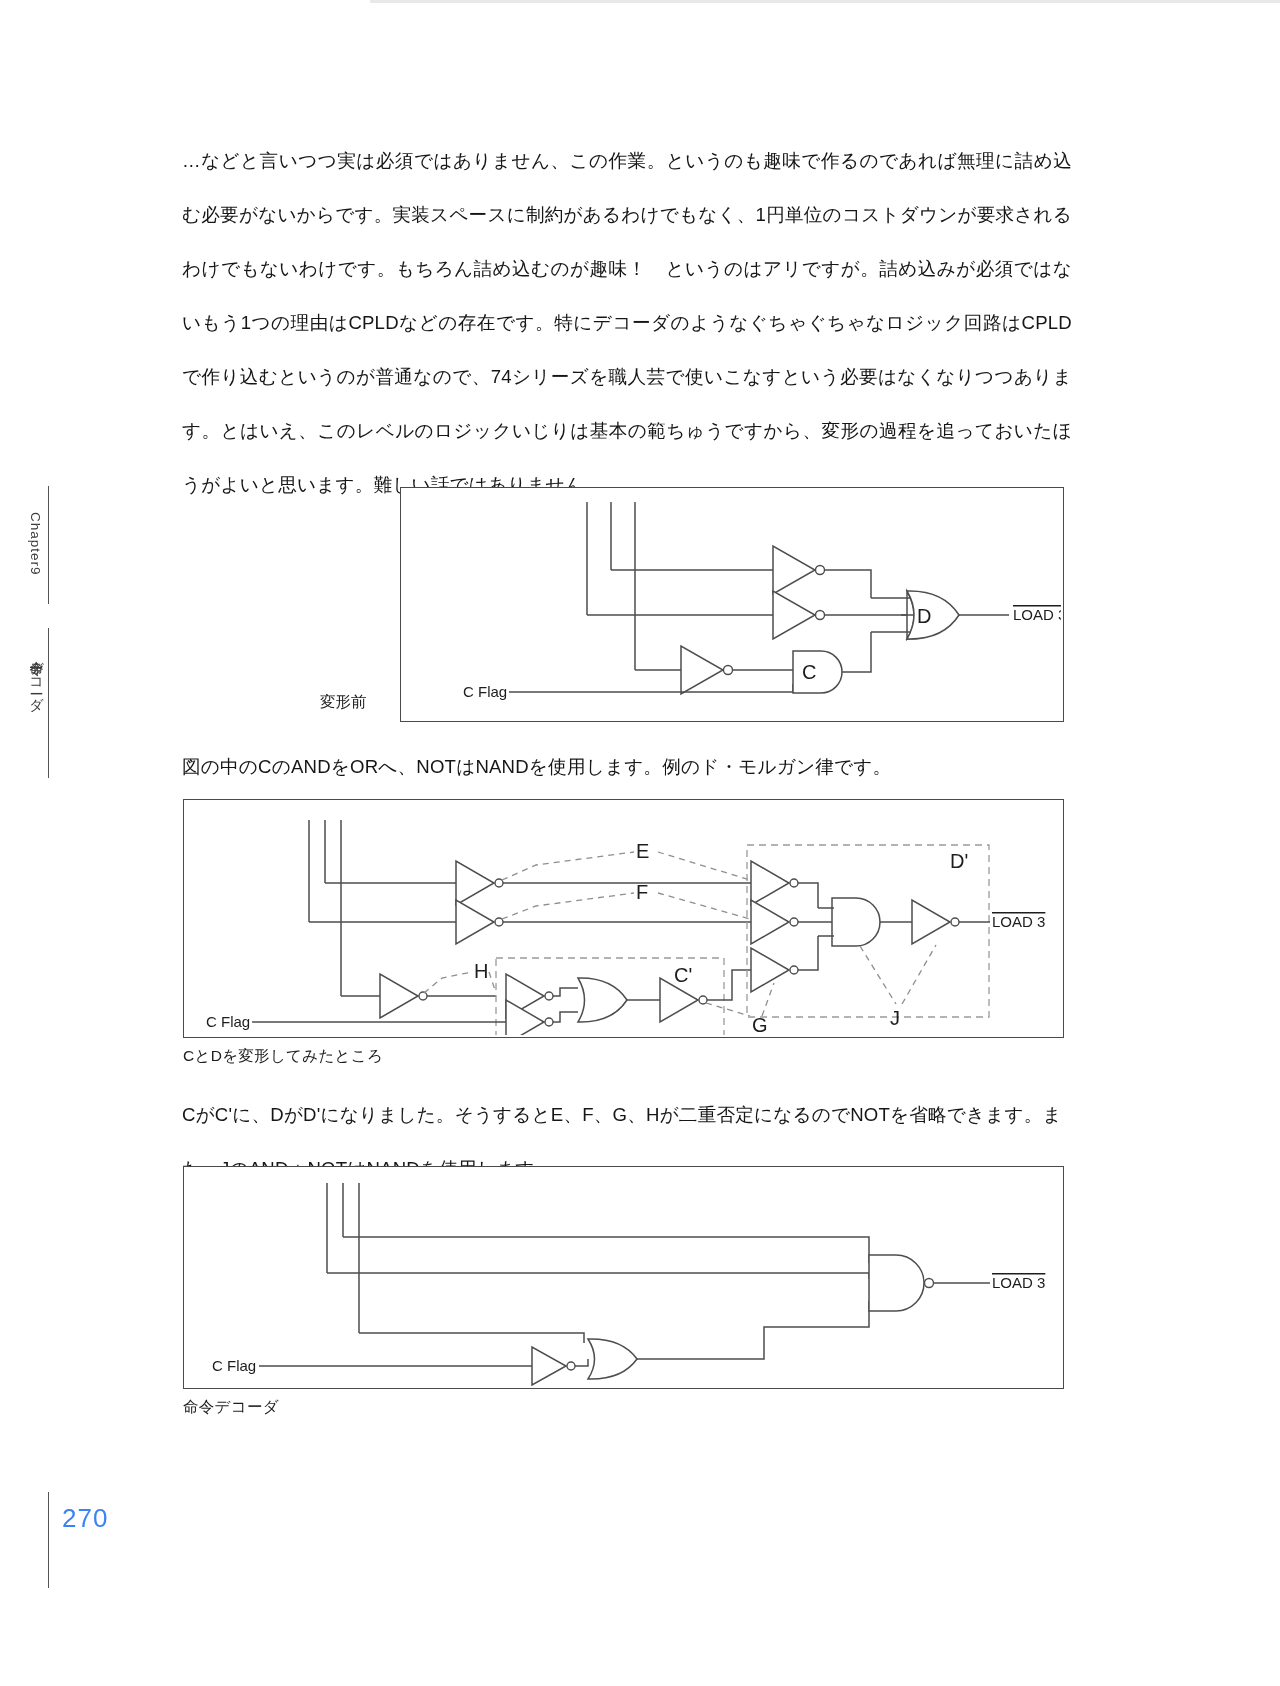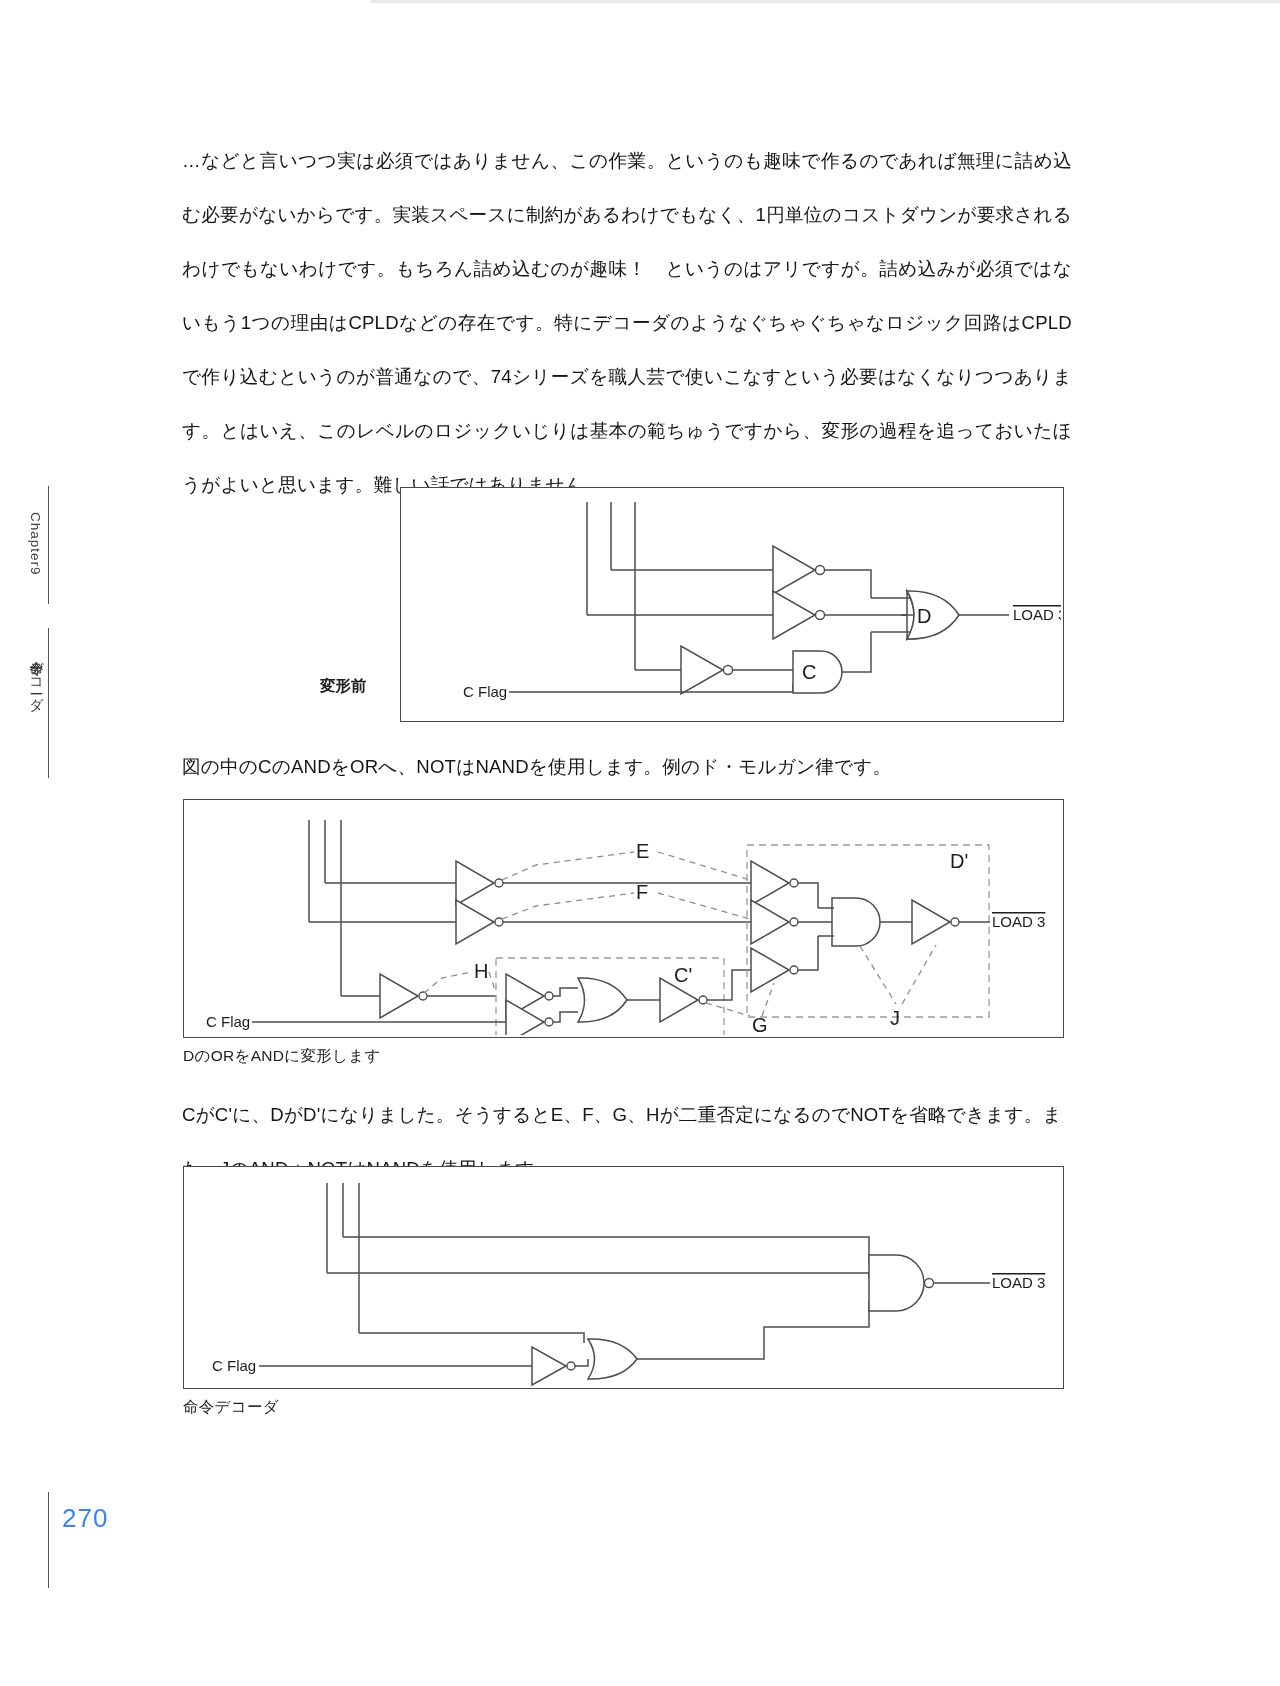--- a/index.html
+++ b/index.html
@@ -64,21 +64,21 @@
   <div class="scan-top"></div>
 
   <div class="side-rule" style="top:486px;height:118px;"></div>
   <div class="side-tab num" style="top:512px;">Chapter9</div>
   <div class="side-rule" style="top:628px;height:150px;"></div>
   <div class="side-tab" style="top:650px;">命令デコーダ</div>
 
   <div class="para" style="top:134px;">…などと言いつつ実は必須ではありません、この作業。というのも趣味で作るのであれば無理に詰め込む必要がないからです。実装スペースに制約があるわけでもなく、1円単位のコストダウンが要求されるわけでもないわけです。もちろん詰め込むのが趣味！　というのはアリですが。詰め込みが必須ではないもう1つの理由はCPLDなどの存在です。特にデコーダのようなぐちゃぐちゃなロジック回路はCPLDで作り込むというのが普通なので、74シリーズを職人芸で使いこなすという必要はなくなりつつあります。とはいえ、このレベルのロジックいじりは基本の範ちゅうですから、変形の過程を追っておいたほうがよいと思います。難しい話ではありません。</div>
 
 
-  <div class="figlabel-left" style="left:320px;top:676px;font-weight:bold;">変形前</div>
+  <div class="figlabel-left" style="left:320px;top:692px;">変形前</div>
 
   <div class="figbox" style="left:400px;top:487px;width:662px;height:233px;">
     <svg width="660" height="231" viewBox="0 0 660 231">
 
       <path class="wire" d="M186 14 L186 127"></path>
       <path class="wire" d="M210 14 L210 82"></path>
       <path class="wire" d="M234 14 L234 182"></path>
 
       <path class="wire" d="M210 82 L372 82"></path>
       <path class="wire" d="M186 127 L372 127"></path>
@@ -200,21 +200,21 @@
       <circle class="bub" cx="771" cy="122" r="4"></circle>
       <path class="wire" d="M775 122 L806 122"></path>
       <text class="glabel sm overline" x="808" y="127">LOAD 3</text>
 
       <path class="dash" d="M676 146 L712 204"></path>
       <path class="dash" d="M718 204 L752 145"></path>
       <text class="glabel" x="706" y="225">J</text>
     </svg>
   </div>
 
-  <div class="figcap" style="left:183px;top:1046px;">DのORをANDに変形します</div>
+  <div class="figcap" style="left:183px;top:1046px;">CとDを変形してみたところ</div>
 
   <div class="para nolead" style="top:1088px;">CがC'に、DがD'になりました。そうするとE、F、G、Hが二重否定になるのでNOTを省略できます。また、JのAND＋NOTはNANDを使用します。</div>
 
   <div class="figbox" style="left:183px;top:1166px;width:879px;height:221px;">
     <svg width="877" height="219" viewBox="0 0 877 219">
 
       <path class="wire" d="M143 16 L143 106"></path>
       <path class="wire" d="M159 16 L159 70"></path>
       <path class="wire" d="M175 16 L175 166"></path>
 

